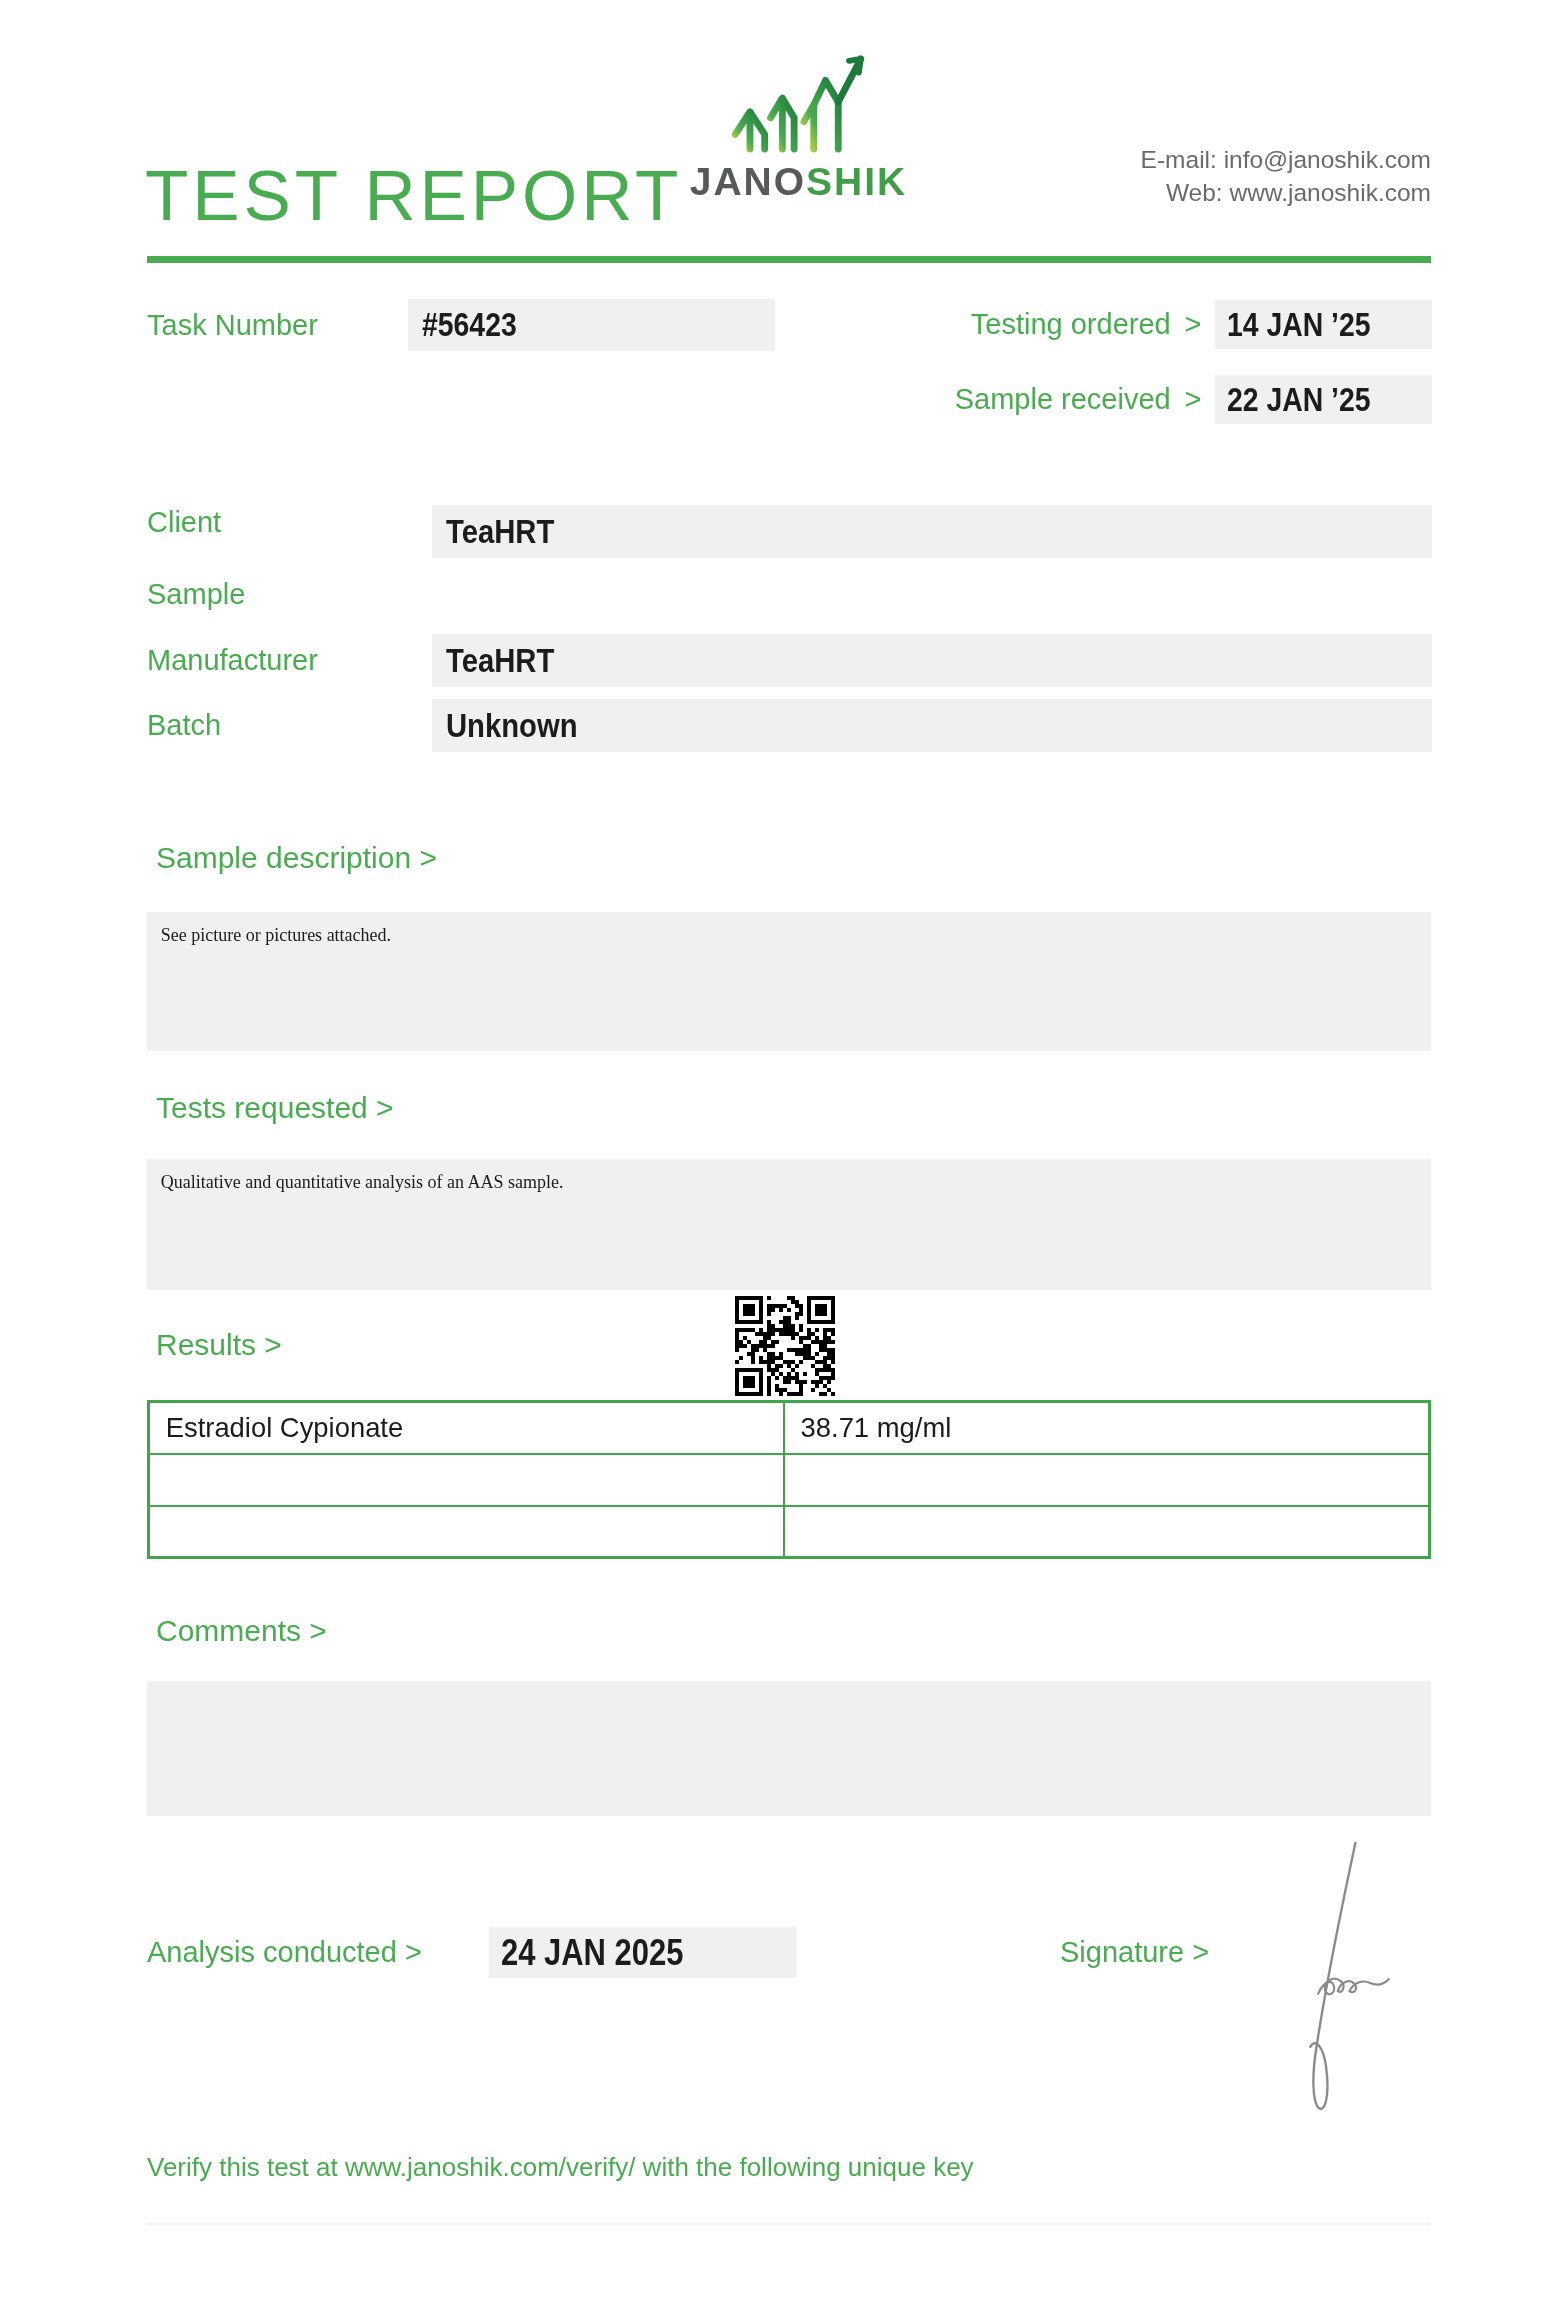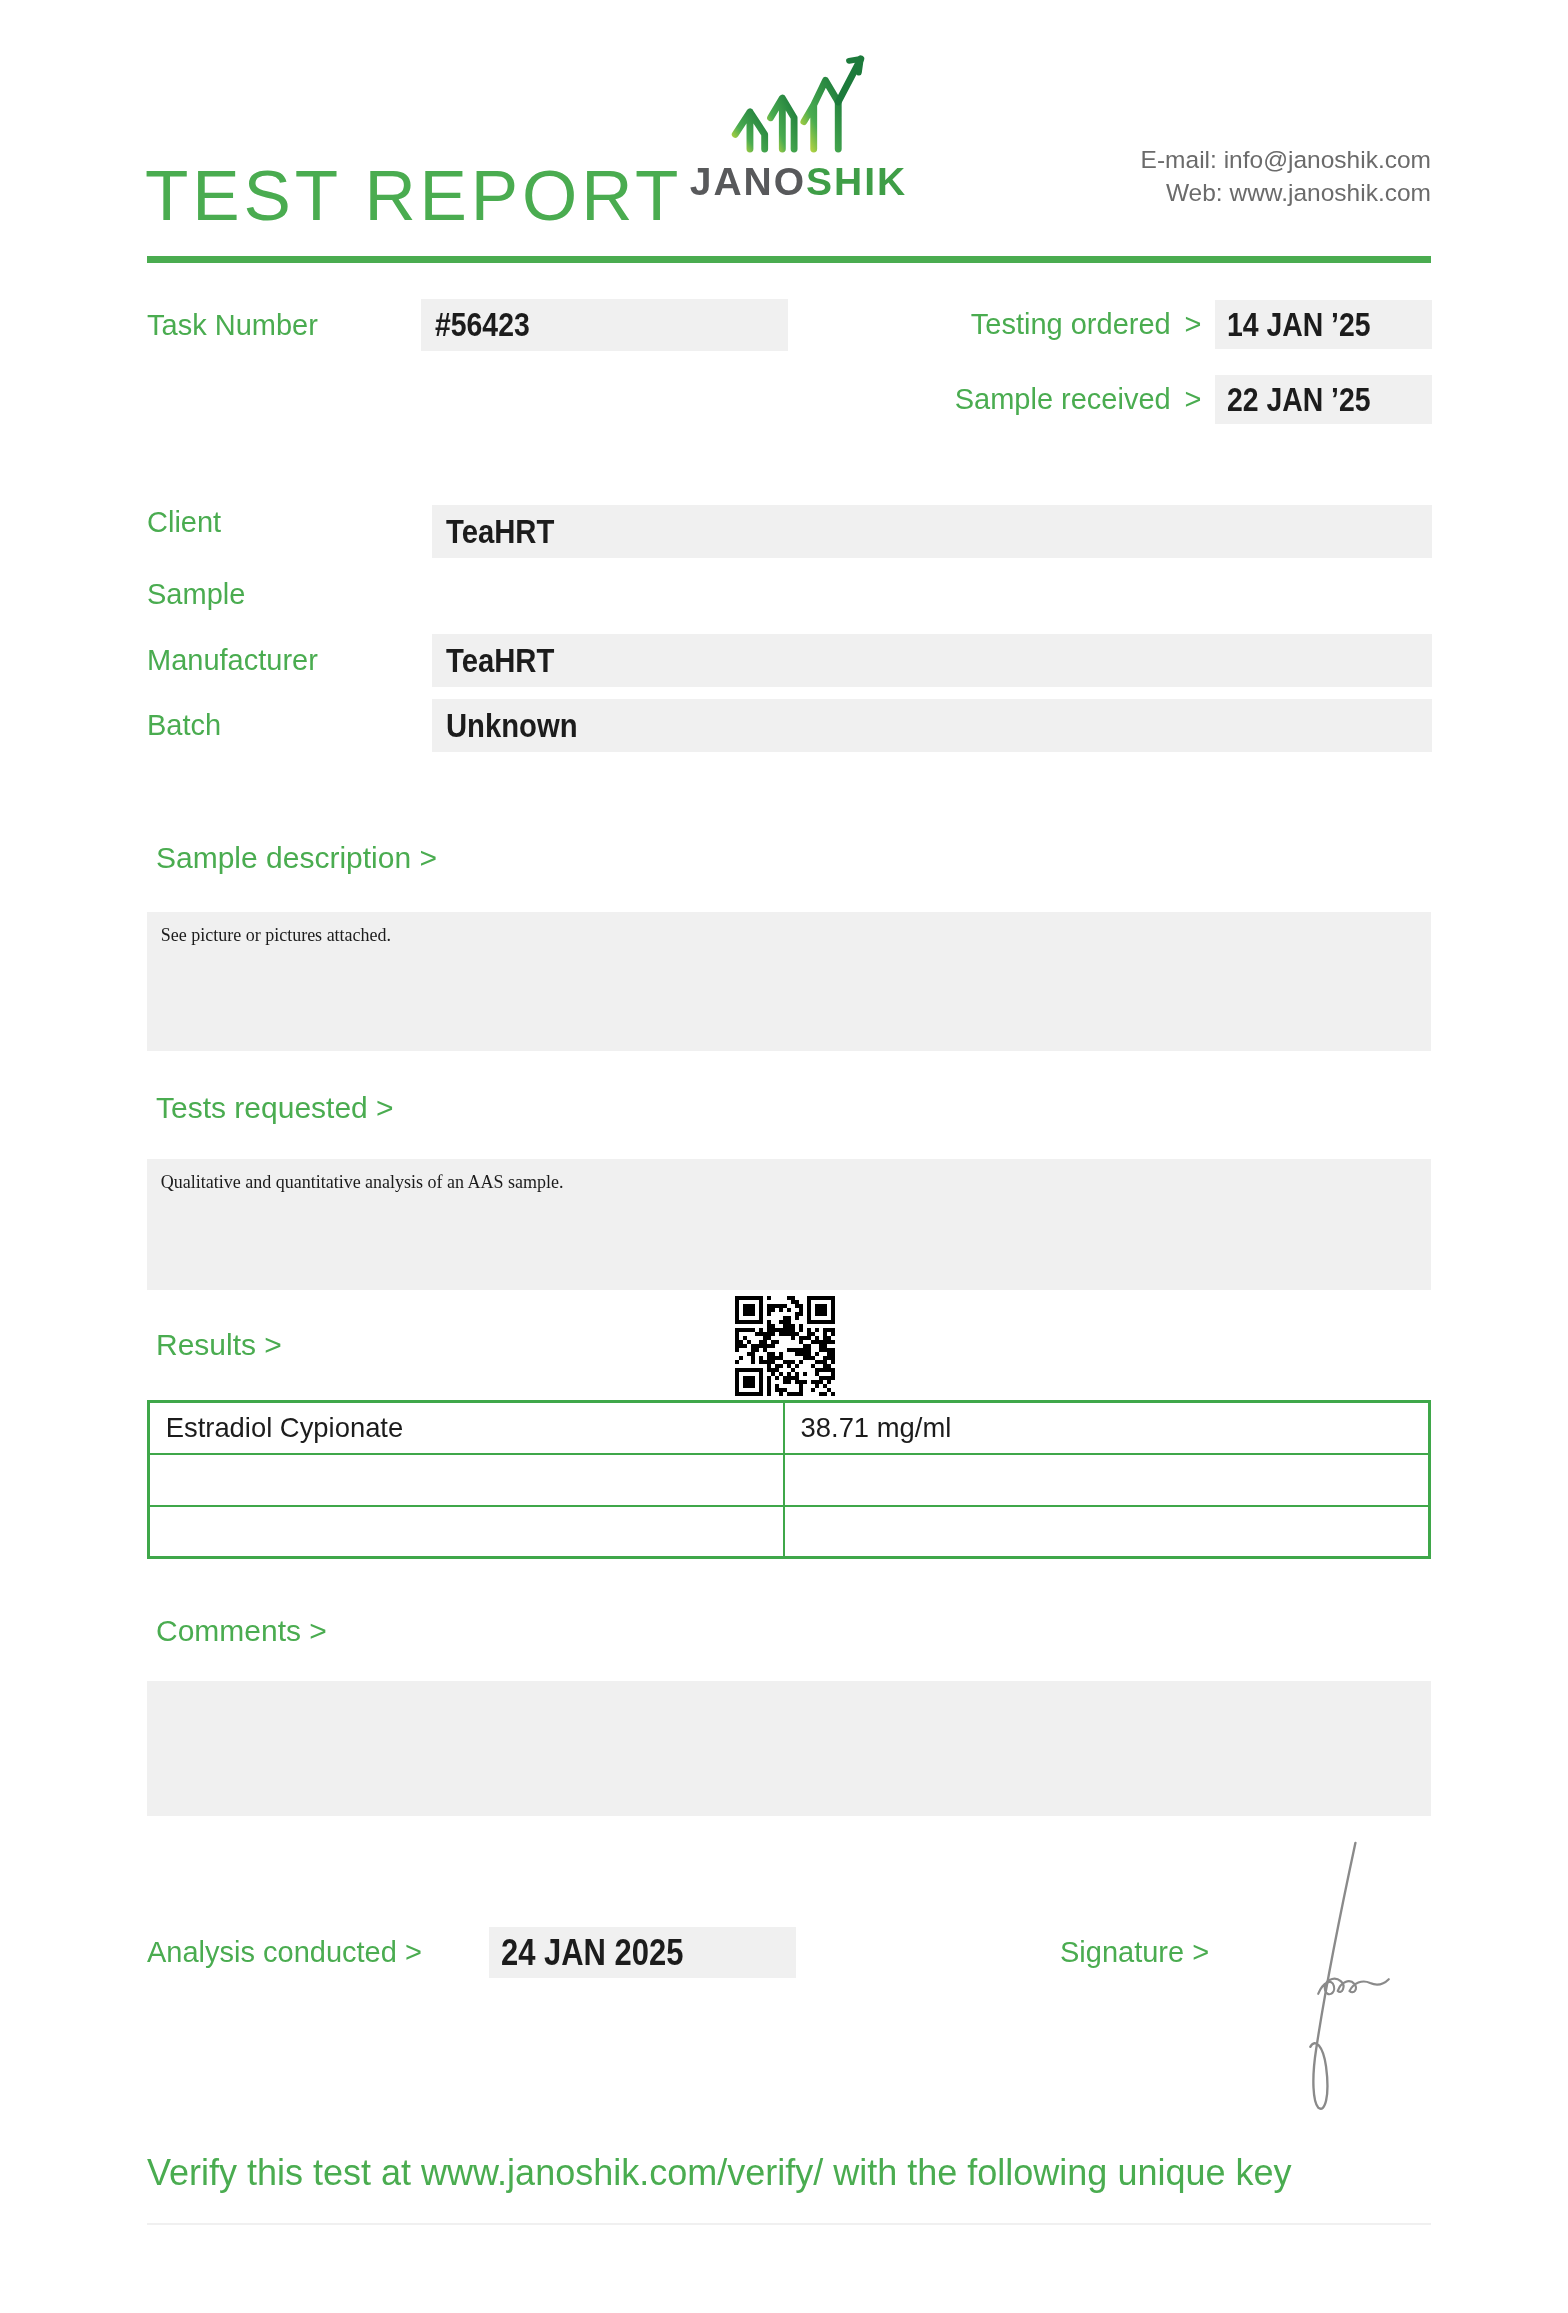--- a/index.html
+++ b/index.html
@@ -24,21 +24,21 @@
   .logo-text .p1{color:var(--logodark);}
   .logo-text .p2{color:#3f9e47;}
   .contact{right:137px;top:143px;text-align:right;font-size:24.5px;line-height:33px;color:var(--gray);}
   .rule{left:147px;top:256px;width:1284px;height:6.9px;background:var(--green);}
 
   
   .glabel{color:var(--green);font-size:29px;}
   .gbox{background:var(--boxbg);display:flex;align-items:center;}
   .val{display:inline-block;font-weight:bold;color:var(--dark);transform:scaleX(.86);transform-origin:left center;white-space:nowrap;}
   .task-label{left:147px;top:299px;height:52px;display:flex;align-items:center;}
-  .task-box{left:421px;top:299px;width:367px;height:52px;padding-left:13.7px;font-size:33px;}
+  .task-box{left:408px;top:299px;width:367px;height:52px;padding-left:13.7px;font-size:33px;}
   .daterow{top:300px;left:882px;width:550px;height:49px;display:flex;align-items:center;justify-content:flex-end;gap:13.7px;}
   .daterow.second{top:375px;}
   .datebox{width:217px;height:49px;padding-left:11.8px;font-size:33px;flex:none;}
 
   
   .meta-label{left:147px;height:53px;display:flex;align-items:center;}
   .meta-box{left:432px;width:1000px;height:53px;padding-left:13.7px;font-size:34px;}
 
   
   .sechead{left:156px;font-size:30px;color:var(--green);}
@@ -49,21 +49,21 @@
   .rtable td{border:2.9px solid var(--tborder);height:52px;font-size:27.4px;color:var(--dark);padding-left:15.7px;background:#ffffff;}
   .rtable{border:3.9px solid var(--tborder);}
   .rtable .c0{width:49.6%;}
   .qr{left:735px;top:1296px;}
 
   
   .analysis-box{left:489px;top:1927px;width:307px;height:51px;padding-left:11.8px;font-size:36px;}
   .analysis-label{left:147px;top:1927px;height:51px;display:flex;align-items:center;}
   .signature-label{left:1060px;top:1927px;height:51px;display:flex;align-items:center;}
   .signature{left:1269px;top:1835px;}
-  .verify-head{left:147px;top:2152px;width:1284px;font-size:36px;color:var(--green);white-space:nowrap;}
+  .verify-head{left:147px;top:2152px;width:1284px;font-size:26px;color:var(--green);white-space:nowrap;}
   .key-box{left:147px;top:2223px;width:1284px;height:56px;justify-content:center;font-size:30px;}
   .key-box .val{transform-origin:center center;}
 </style>
 </head>
 <body>
 
 <div class="page">
 
   <div class="abs title">TEST REPORT</div>
 

